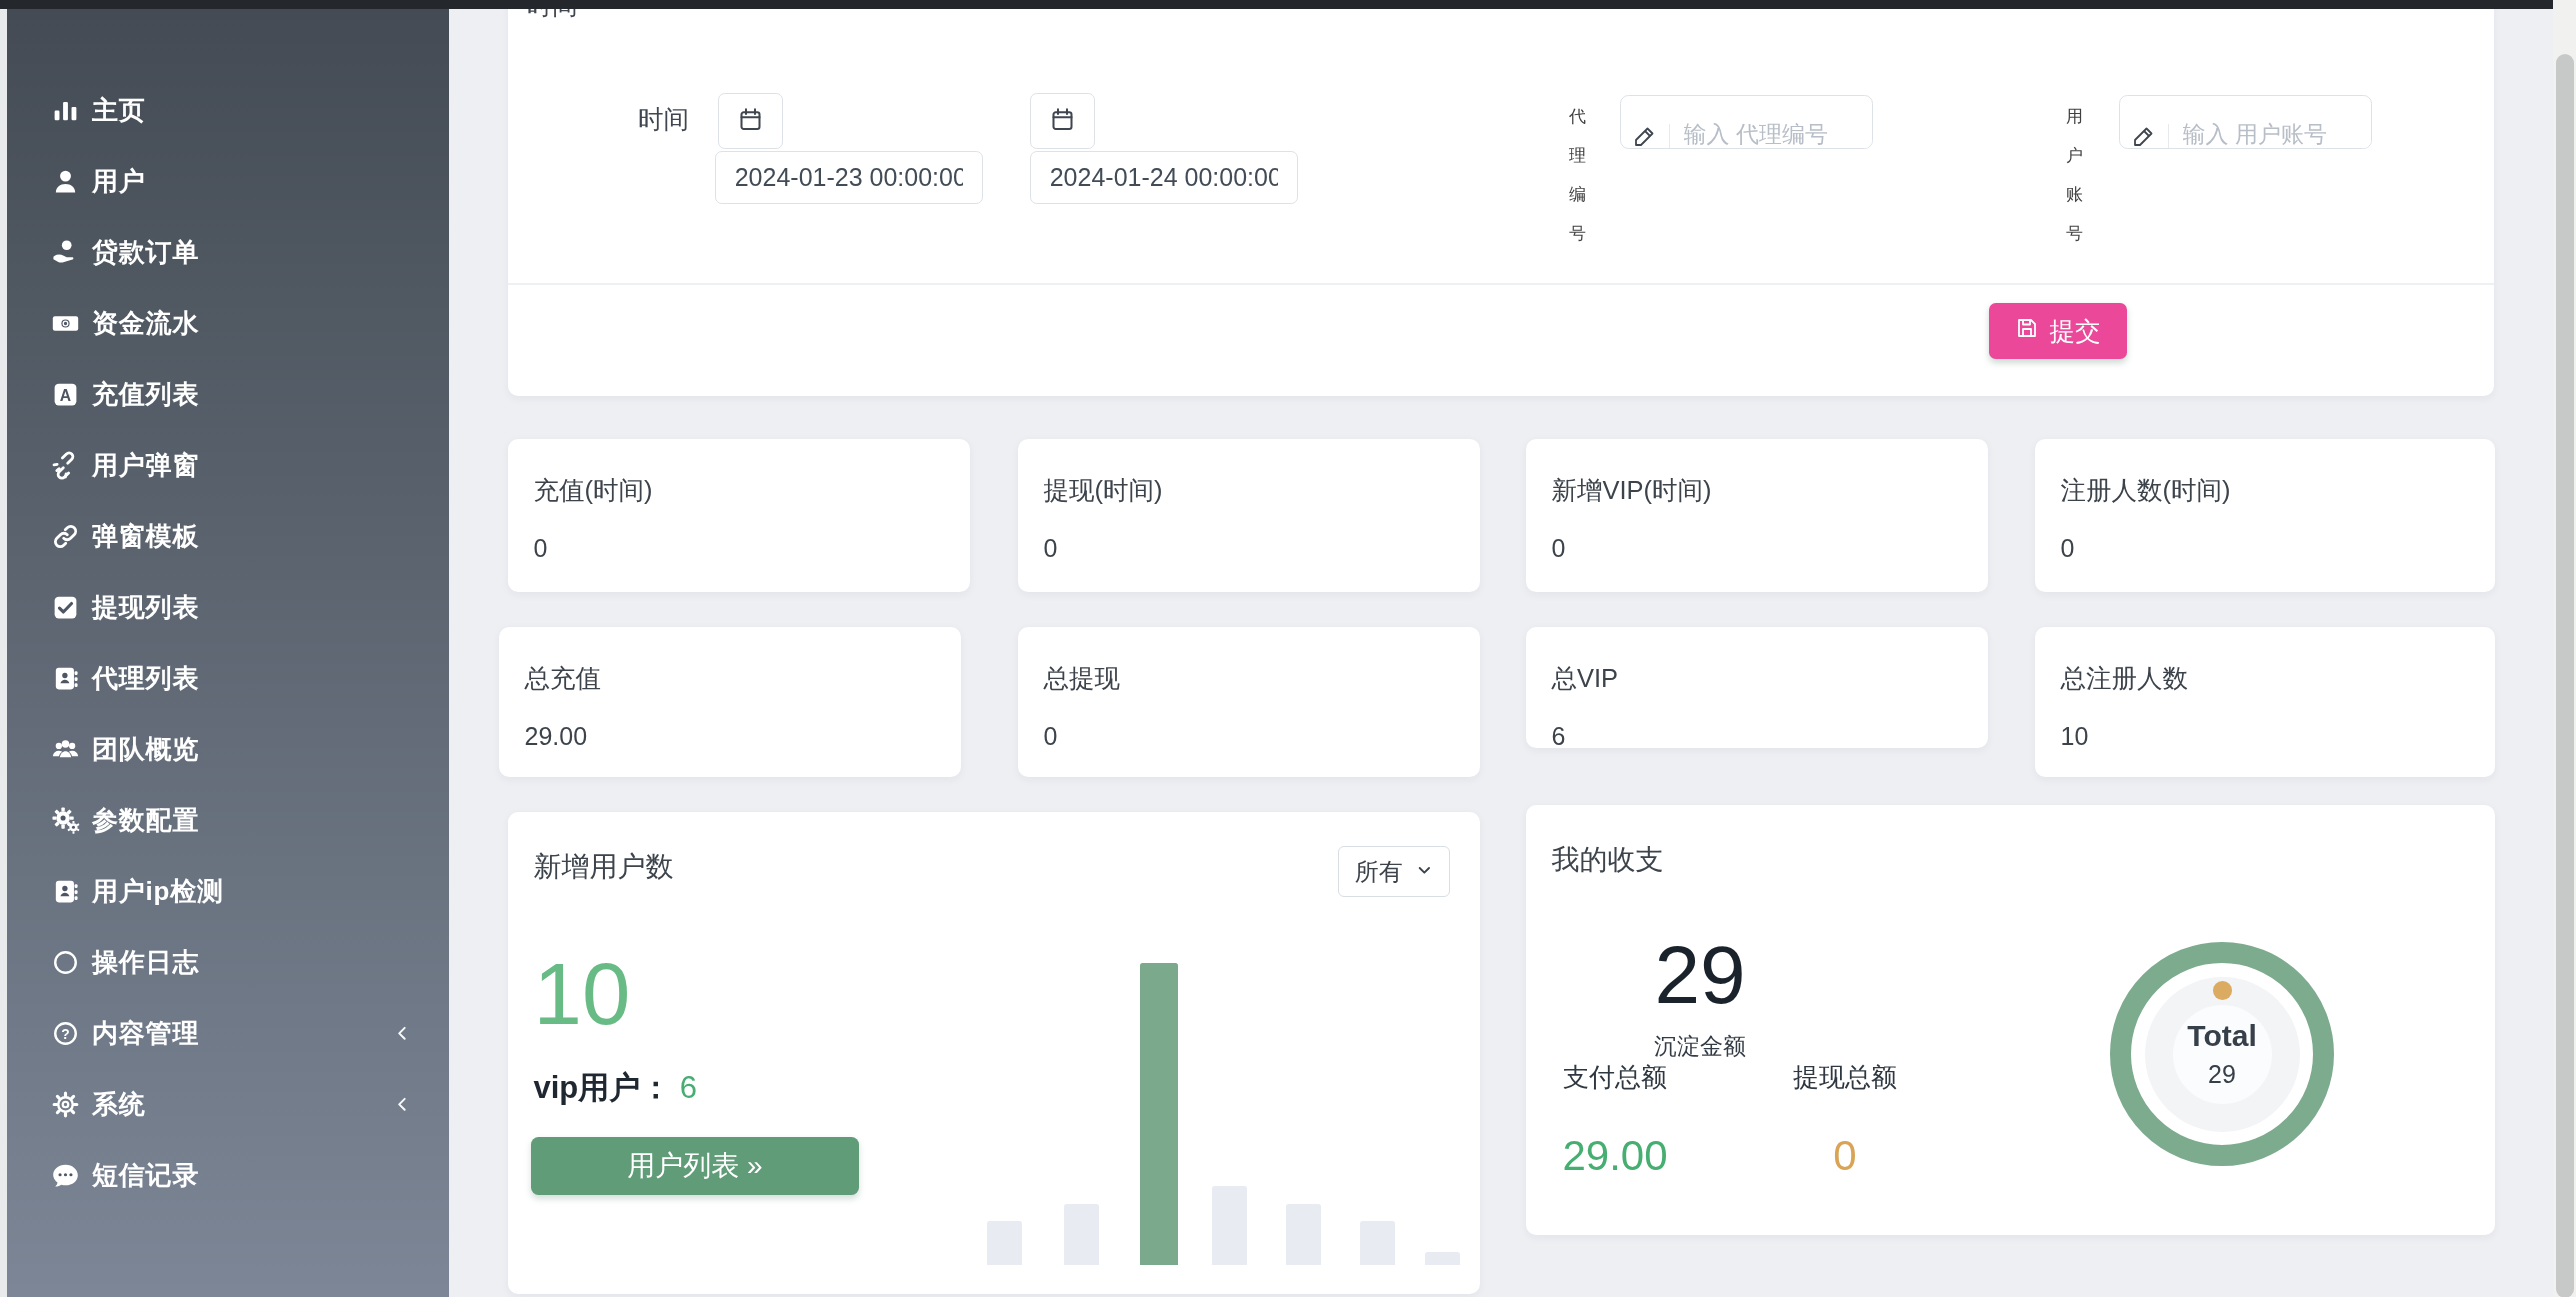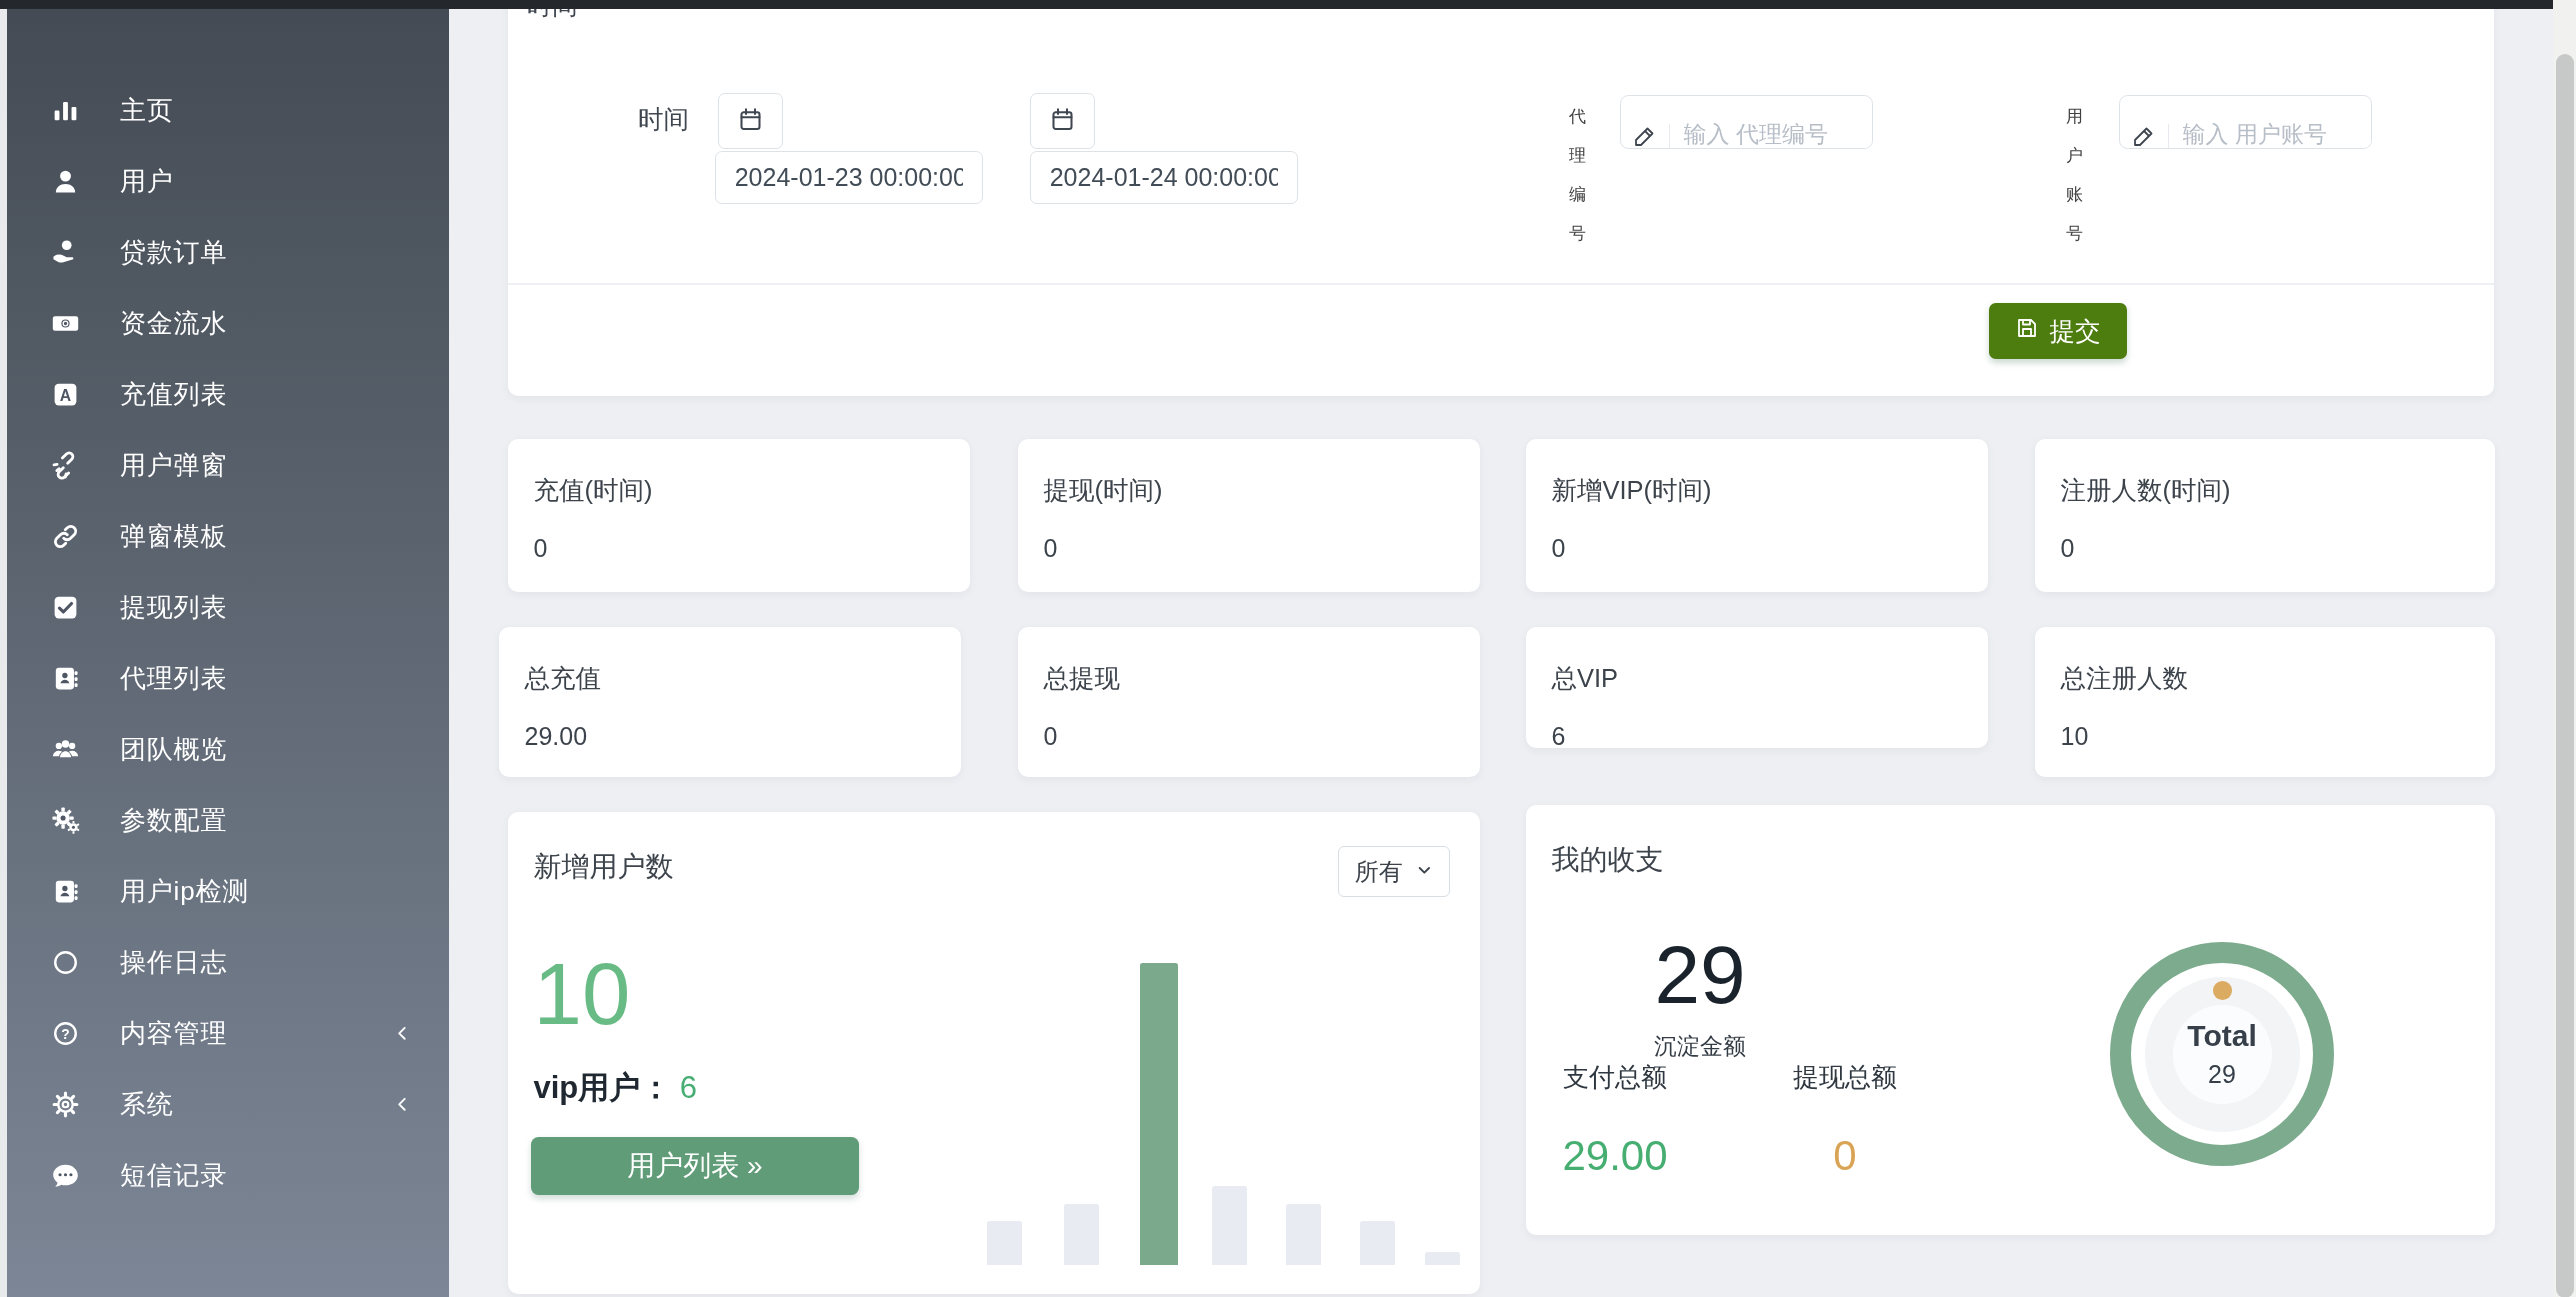--- a/index.html
+++ b/index.html
@@ -12,21 +12,21 @@
   .scroll-thumb{position:absolute;right:2.5px;top:54px;width:18px;height:1244px;background:#c7c9c9;border-radius:9.3px;}
   .left-strip{position:absolute;left:0;top:8.5px;bottom:0;width:6.8px;background:#e9eaec;z-index:30;}
 
   
   .sidebar{position:absolute;left:0;top:8.5px;bottom:0;width:449px;
     background:linear-gradient(180deg,#444b54 0%,#5c6570 45%,#7d8696 100%);z-index:20;overflow:hidden;}
   .menu{padding-top:66px;}
   .menu-item{height:71px;display:flex;align-items:center;padding-left:49px;cursor:pointer;}
   .menu-item .ico{width:32px;height:32px;display:flex;align-items:center;justify-content:center;flex:0 0 32px;}
   .menu-item .ico svg{width:29px;height:29px;}
-  .menu-item .lbl{margin-left:39px;font-size:26px;color:#fff;letter-spacing:0.8px;}
+  .menu-item .lbl{margin-left:11px;font-size:26px;color:#fff;letter-spacing:0.8px;font-weight:bold;}
   .menu-item .chev{margin-left:auto;margin-right:37px;width:18.7px;height:18.7px;opacity:.95;}
 
   
   .card{position:absolute;background:#fff;border-radius:10.2px;box-shadow:0 2.5px 8.5px rgba(35,45,60,.05);}
 
   .filter-card{left:508px;top:-53px;width:1986px;height:449px;}
   .cut-time{position:absolute;left:18.7px;top:41px;font-size:25.5px;color:#3f4650;}
   .f-label{position:absolute;font-size:25.5px;color:#3f4650;}
   .v-label{position:absolute;width:29px;font-size:17px;line-height:39px;word-break:break-all;color:#404040;}
   .cal-btn{position:absolute;width:65px;height:56px;background:#fff;border:1.7px solid #dde2e7;border-radius:6.8px;
@@ -35,21 +35,21 @@
   .date-input{position:absolute;width:268px;height:53px;border:1.7px solid #dde2e7;border-radius:6.8px;background:#fff;
     font-size:25px;color:#424c57;padding:0 18.7px;font-family:inherit;outline:none;}
   .in-group{position:absolute;width:253px;height:54px;border:1.7px solid #dde2e7;border-radius:8.5px;background:#fff;
     display:flex;align-items:flex-end;overflow:hidden;}
   .in-group .pfx{width:49px;display:flex;align-items:center;justify-content:center;border-right:1.7px solid #e6eaee;}
   .in-group .pfx svg{width:24px;height:24px;}
   .in-group input{border:none;outline:none;flex:1;font-size:23px;color:#424c57;padding:0 13.6px;font-family:inherit;min-width:0;}
   .in-group input::placeholder{color:#b7bec7;}
   .date-input::placeholder{color:#b7bec7;}
   .f-divider{position:absolute;left:0;right:0;top:336px;height:1.7px;background:#eef0f3;}
-  .submit-btn{position:absolute;left:1481px;top:356px;width:138px;height:56px;background:#4d7c0f;border:none;
+  .submit-btn{position:absolute;left:1481px;top:356px;width:138px;height:56px;background:#ec4899;border:none;
     border-radius:6.8px;color:#fff;font-size:25.5px;display:flex;align-items:center;justify-content:center;gap:10.2px;
     cursor:pointer;box-shadow:0 3.4px 6.8px rgba(60,110,85,.25);font-family:inherit;}
   .submit-btn svg{width:24px;height:24px;}
 
   .stat-card .s-title{position:absolute;left:25.5px;top:34px;font-size:25.5px;color:#3c434b;}
   .stat-card .s-value{position:absolute;left:25.5px;top:95px;font-size:25px;color:#3c434b;}
 
   .chart-card-left{left:508px;top:805px;width:972px;height:482px;margin-top:7px;}
   .chart-card-right{left:1526px;top:805px;width:969px;height:430px;}
   .c-title{position:absolute;left:25.5px;top:36px;font-size:28px;color:#3d444c;font-weight:500;}

